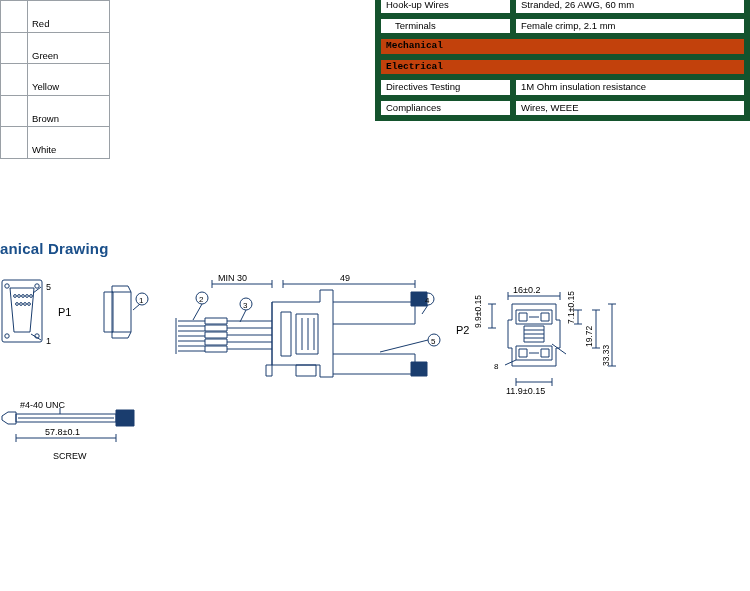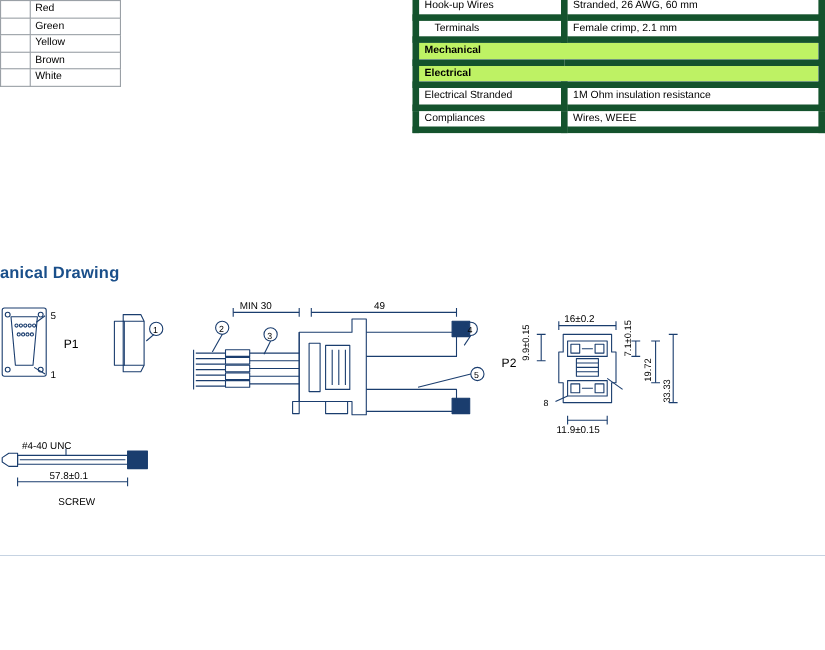--- a/index.html
+++ b/index.html
@@ -21,21 +21,21 @@
     position: absolute;
     left: 0px;
     top: 0px;
     width: 110px;
     border-collapse: collapse;
     font-size: 9.5px;
   }
   .wire-table td {
     border: 1px solid #9aa0a6;
     height: 14.5px;
-    padding: 0 0 0 4px;
+    padding: 16px 0 0 4px;
     line-height: 14px;
     vertical-align: middle;
   }
   .wire-table td.swatch {
     width: 26px;
     padding: 0;
   }
 
   
   .spec-table {
@@ -50,22 +50,23 @@
     border: 6px solid #14532d;
     height: 14.5px;
     padding: 0 0 0 5px;
     line-height: 14px;
     vertical-align: middle;
     white-space: nowrap;
     overflow: hidden;
   }
   .spec-table td.col-a { width: 115px; }
   .spec-table tr.section td {
-    background: #bef264;
+    background: #c2410c;
     font-weight: bold;
+    font-family: Liberation Mono, monospace;
   }
   .spec-table td.indent { padding-left: 14px; }
 
   
   .mech-heading {
     position: absolute;
     left: -18px;
     top: 240px;
     font-size: 15px;
     font-weight: bold;
@@ -139,21 +140,21 @@
       <td class="col-a indent">Terminals</td>
       <td>Female crimp, 2.1 mm</td>
     </tr>
     <tr class="section">
       <td colspan="2">Mechanical</td>
     </tr>
     <tr class="section">
       <td colspan="2">Electrical</td>
     </tr>
     <tr>
-      <td class="col-a">Electrical Stranded</td>
+      <td class="col-a">Directives Testing</td>
       <td>1M Ohm insulation resistance</td>
     </tr>
     <tr>
       <td class="col-a">Compliances</td>
       <td>Wires, WEEE</td>
     </tr>
   </tbody>
 </table>
 
 <div class="mech-heading">chanical Drawing</div>

